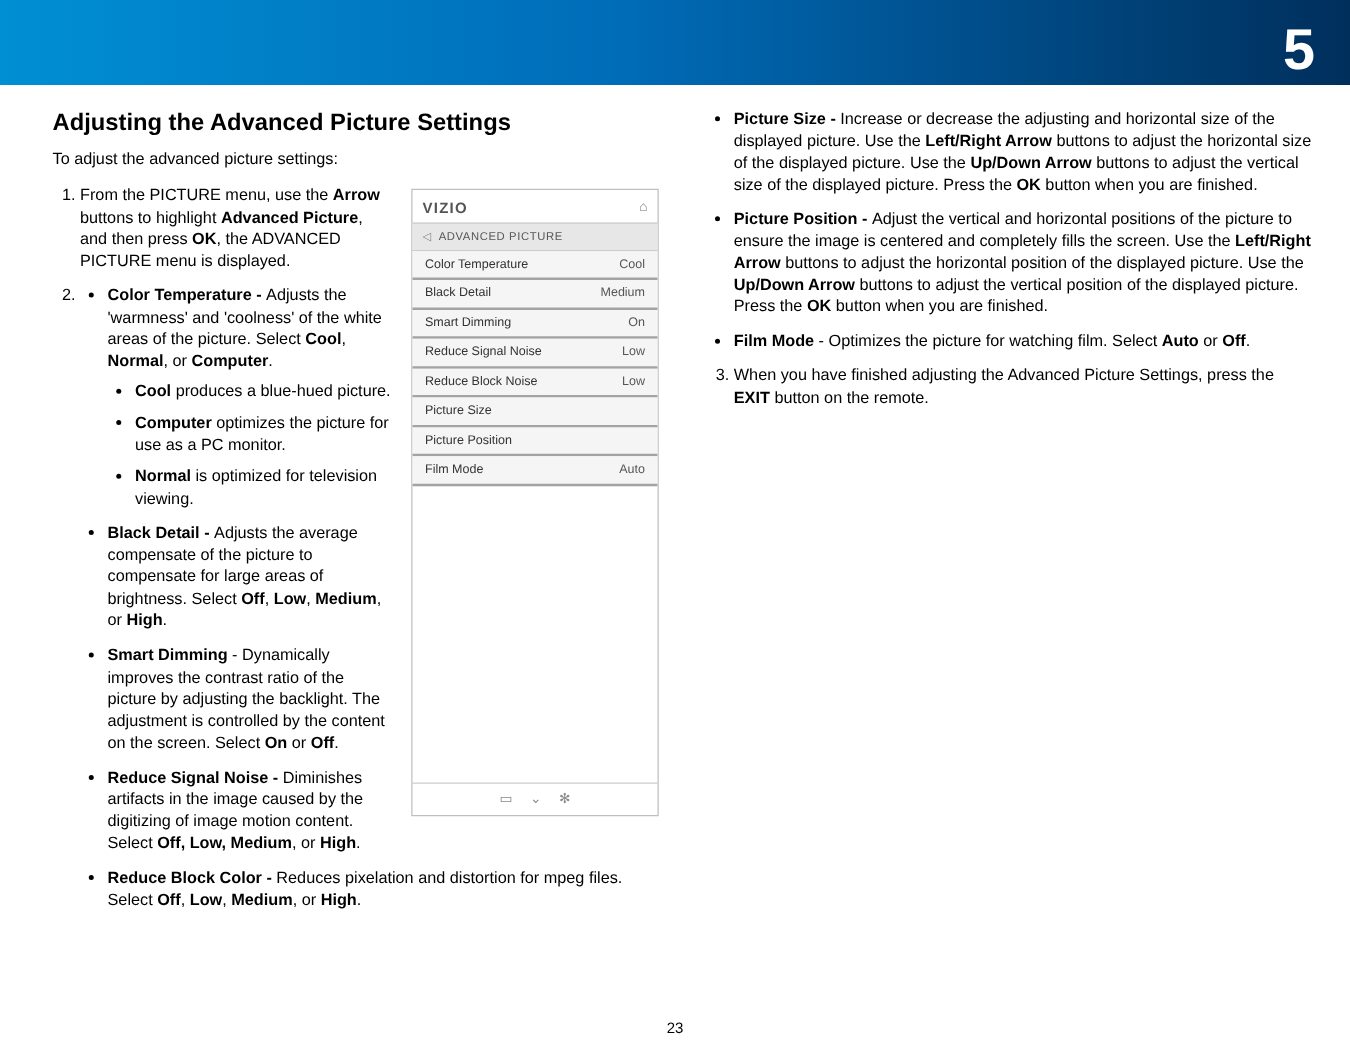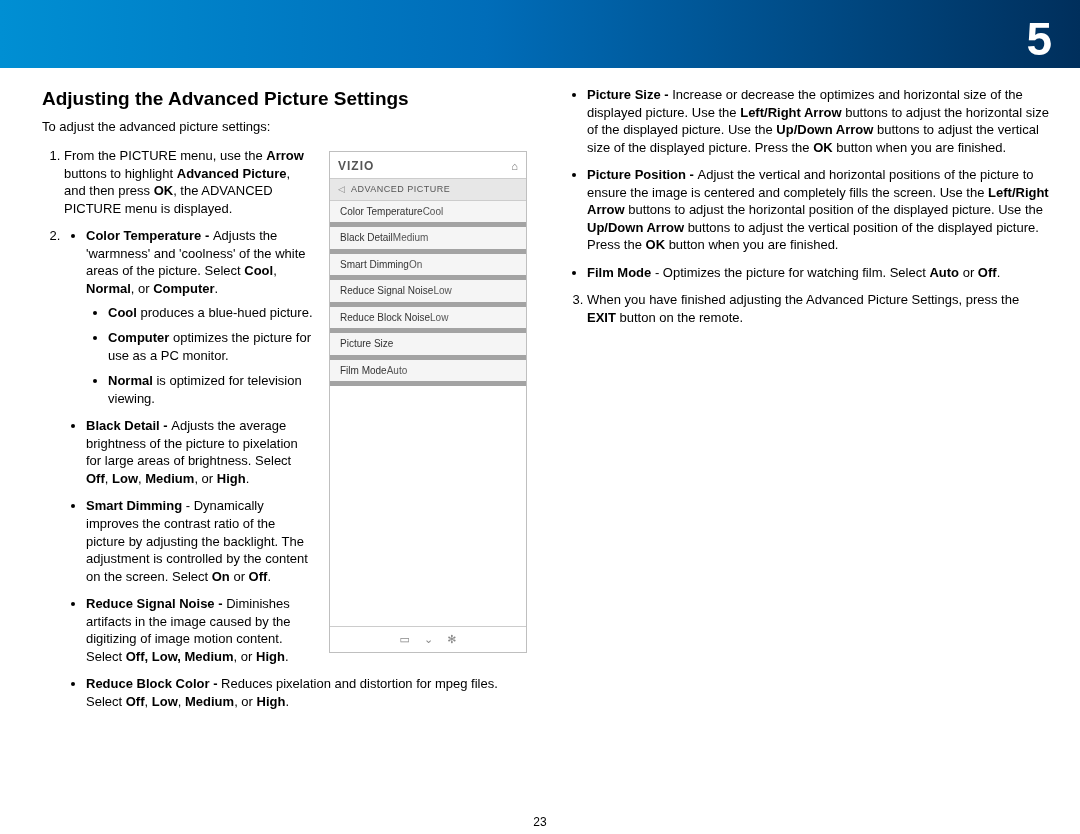--- a/index.html
+++ b/index.html
@@ -105,23 +105,23 @@
     border-bottom: 1px solid #ccc;
     display: flex;
     align-items: center;
     gap: 6px;
   }
   .menu-back { color: #888; font-size: 9px; }
   .menu-title { font-size: 9px; letter-spacing: 0.5px; color: #555; }
   .menu-rows { flex: 0 0 auto; }
   .menu-row {
     display: flex;
-    justify-content: flex-start;
+    justify-content: space-between;
     padding: 4px 10px;
-    border-bottom: 5px solid #a3a3a3;
+    border-bottom: 2px solid #a3a3a3;
     background: #f5f5f5;
   }
   .menu-row span:last-child { color: #555; }
   .menu-spacer { flex: 1; }
   .menu-footer {
     border-top: 1px solid #ccc;
     padding: 5px 0;
     display: flex;
     justify-content: center;
     gap: 14px;
@@ -179,20 +179,24 @@
           <div class="menu-row">
               <span>Reduce Signal Noise</span>
               <span>Low</span>
             </div>
           <div class="menu-row">
               <span>Reduce Block Noise</span>
               <span>Low</span>
             </div>
           <div class="menu-row">
               <span>Picture Size</span>
+              <span></span>
+            </div>
+          <div class="menu-row">
+              <span>Picture Position</span>
               <span></span>
             </div>
           <div class="menu-row">
               <span>Film Mode</span>
               <span>Auto</span>
             </div>
         </div>
         <div class="menu-spacer"></div>
         <div class="menu-footer">
           <span>▭</span>
@@ -217,41 +221,41 @@
                 <li>
                     <div class="narrow-step"><b>Cool</b><span> produces a blue-hued picture.</span></div>
                   </li>
                 <li>
                     <div class="narrow-step"><b>Computer</b><span> optimizes the picture for use as a PC monitor.</span></div>
                   </li>
                 <li><b>Normal</b><span> is optimized for television viewing.</span></li>
               </ul>
             </li>
             <li>
-              <b>Black Detail - </b><span>Adjusts the average brightness of the picture to pixelation for large areas of brightness. Select </span><b>Off</b><span>, </span><b>Low</b><span>, </span><b>Medium</b><span>, or </span><b>High</b><span>.</span>
+              <b>Black Detail - </b><span>Adjusts the average compensate of the picture to compensate for large areas of brightness. Select </span><b>Off</b><span>, </span><b>Low</b><span>, </span><b>Medium</b><span>, or </span><b>High</b><span>.</span>
             </li>
             <li>
               <b>Smart Dimming</b><span> - Dynamically improves the contrast ratio of the picture by adjusting the backlight. The adjustment is controlled by the content on the screen. Select </span><b>On</b><span> or </span><b>Off</b><span>.</span>
             </li>
             <li>
               <b>Reduce Signal Noise - </b><span>Diminishes artifacts in the image caused by the digitizing of image motion content. Select </span><b>Off, Low, Medium</b><span>, or </span><b>High</b><span>.</span>
             </li>
             <li>
               <b>Reduce Block Color - </b><span>Reduces pixelation and distortion for mpeg files. Select </span><b>Off</b><span>, </span><b>Low</b><span>, </span><b>Medium</b><span>, or </span><b>High</b><span>.</span>
             </li>
           </ul>
         </li>
       </ol>
     </div>
   </div>
 
   <div class="col">
     <ul class="bullets" style="margin-top:0;">
       <li>
-        <b>Picture Size - </b><span>Increase or decrease the optimizes and horizontal size of the displayed picture. Use the </span><b>Left/Right Arrow</b><span> buttons to adjust the horizontal size of the displayed picture. Use the </span><b>Up/Down Arrow</b><span> buttons to adjust the vertical size of the displayed picture. Press the </span><b>OK</b><span> button when you are finished.</span>
+        <b>Picture Size - </b><span>Increase or decrease the adjusting and horizontal size of the displayed picture. Use the </span><b>Left/Right Arrow</b><span> buttons to adjust the horizontal size of the displayed picture. Use the </span><b>Up/Down Arrow</b><span> buttons to adjust the vertical size of the displayed picture. Press the </span><b>OK</b><span> button when you are finished.</span>
       </li>
       <li>
         <b>Picture Position - </b><span>Adjust the vertical and horizontal positions of the picture to ensure the image is centered and completely fills the screen. Use the </span><b>Left/Right Arrow</b><span> buttons to adjust the horizontal position of the displayed picture. Use the </span><b>Up/Down Arrow</b><span> buttons to adjust the vertical position of the displayed picture. Press the </span><b>OK</b><span> button when you are finished.</span>
       </li>
       <li>
         <b>Film Mode</b><span> - Optimizes the picture for watching film. Select </span><b>Auto</b><span> or </span><b>Off</b><span>.</span>
       </li>
     </ul>
     <ol class="steps" start="3" style="margin-top:6px;">
       <li>

